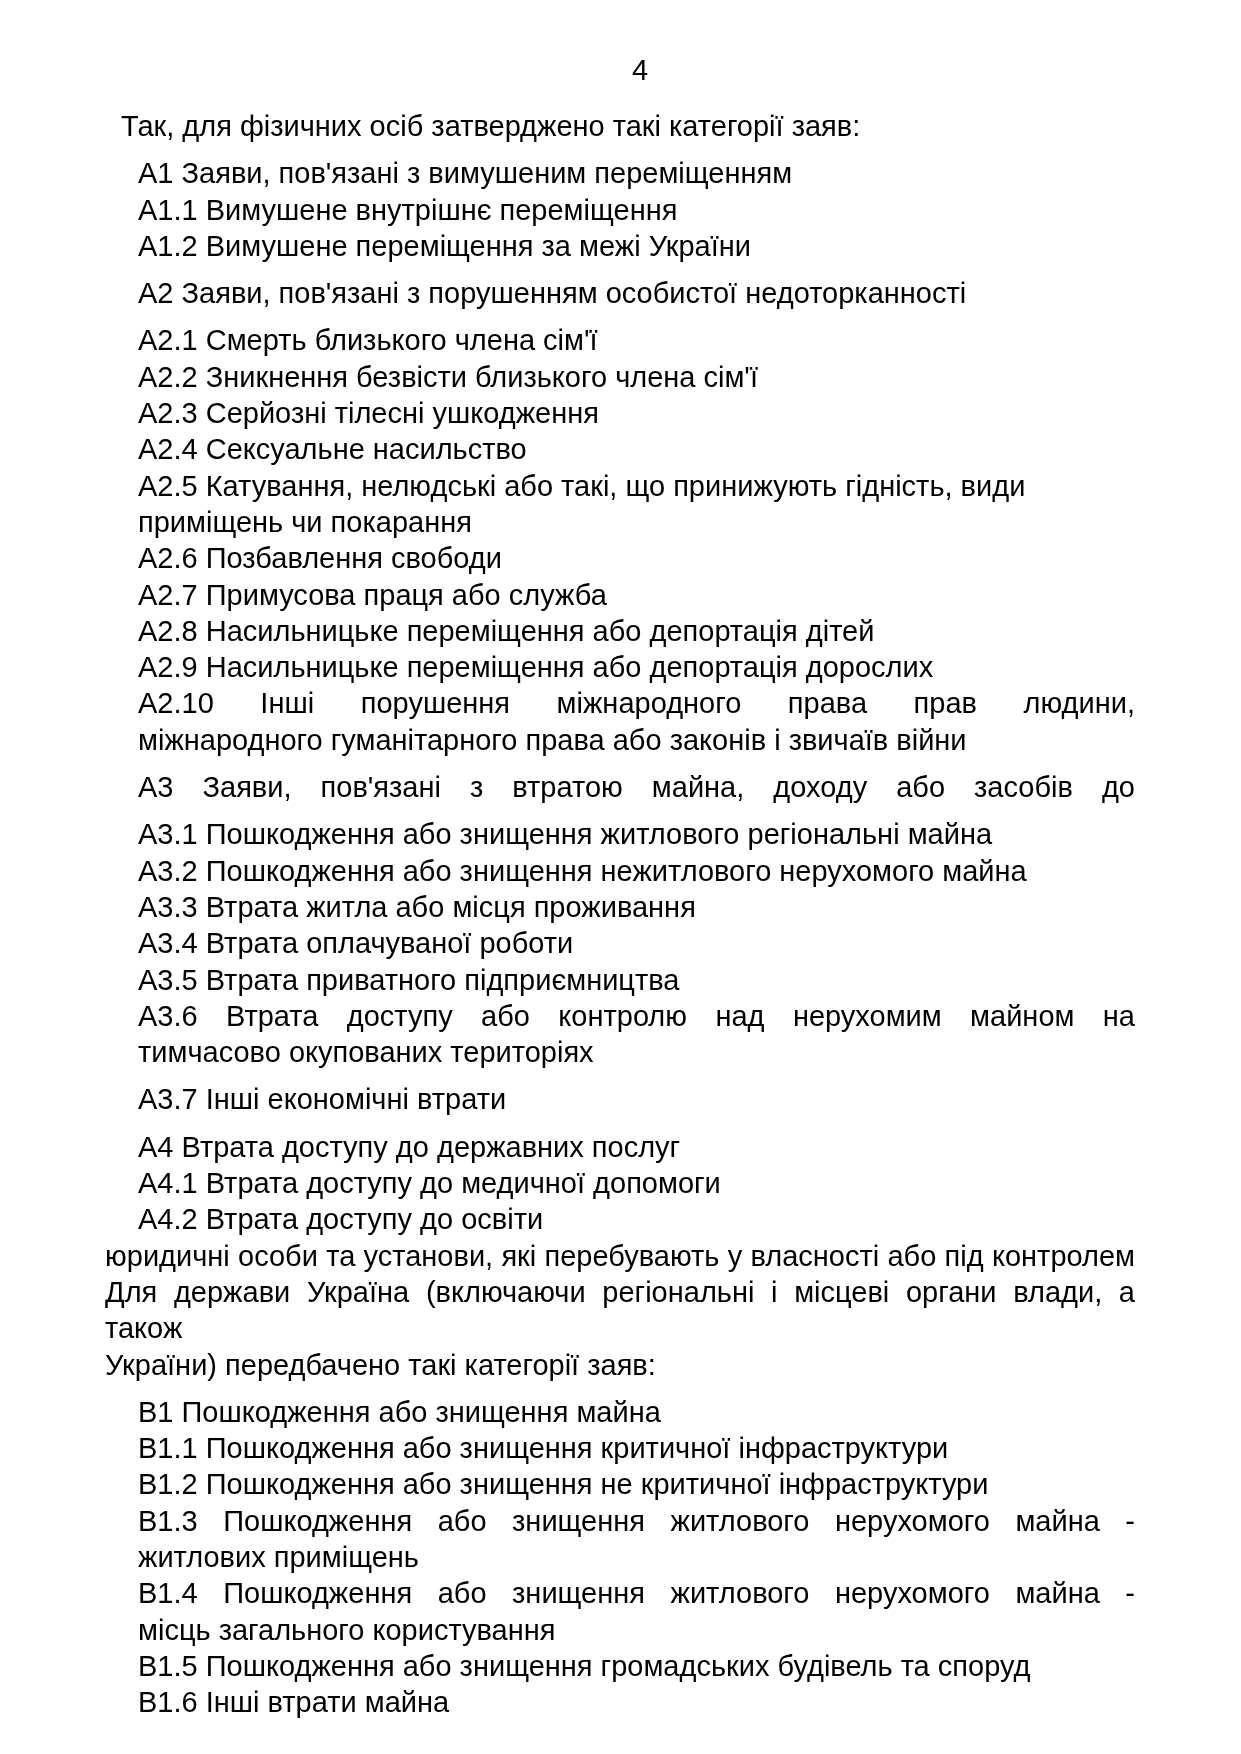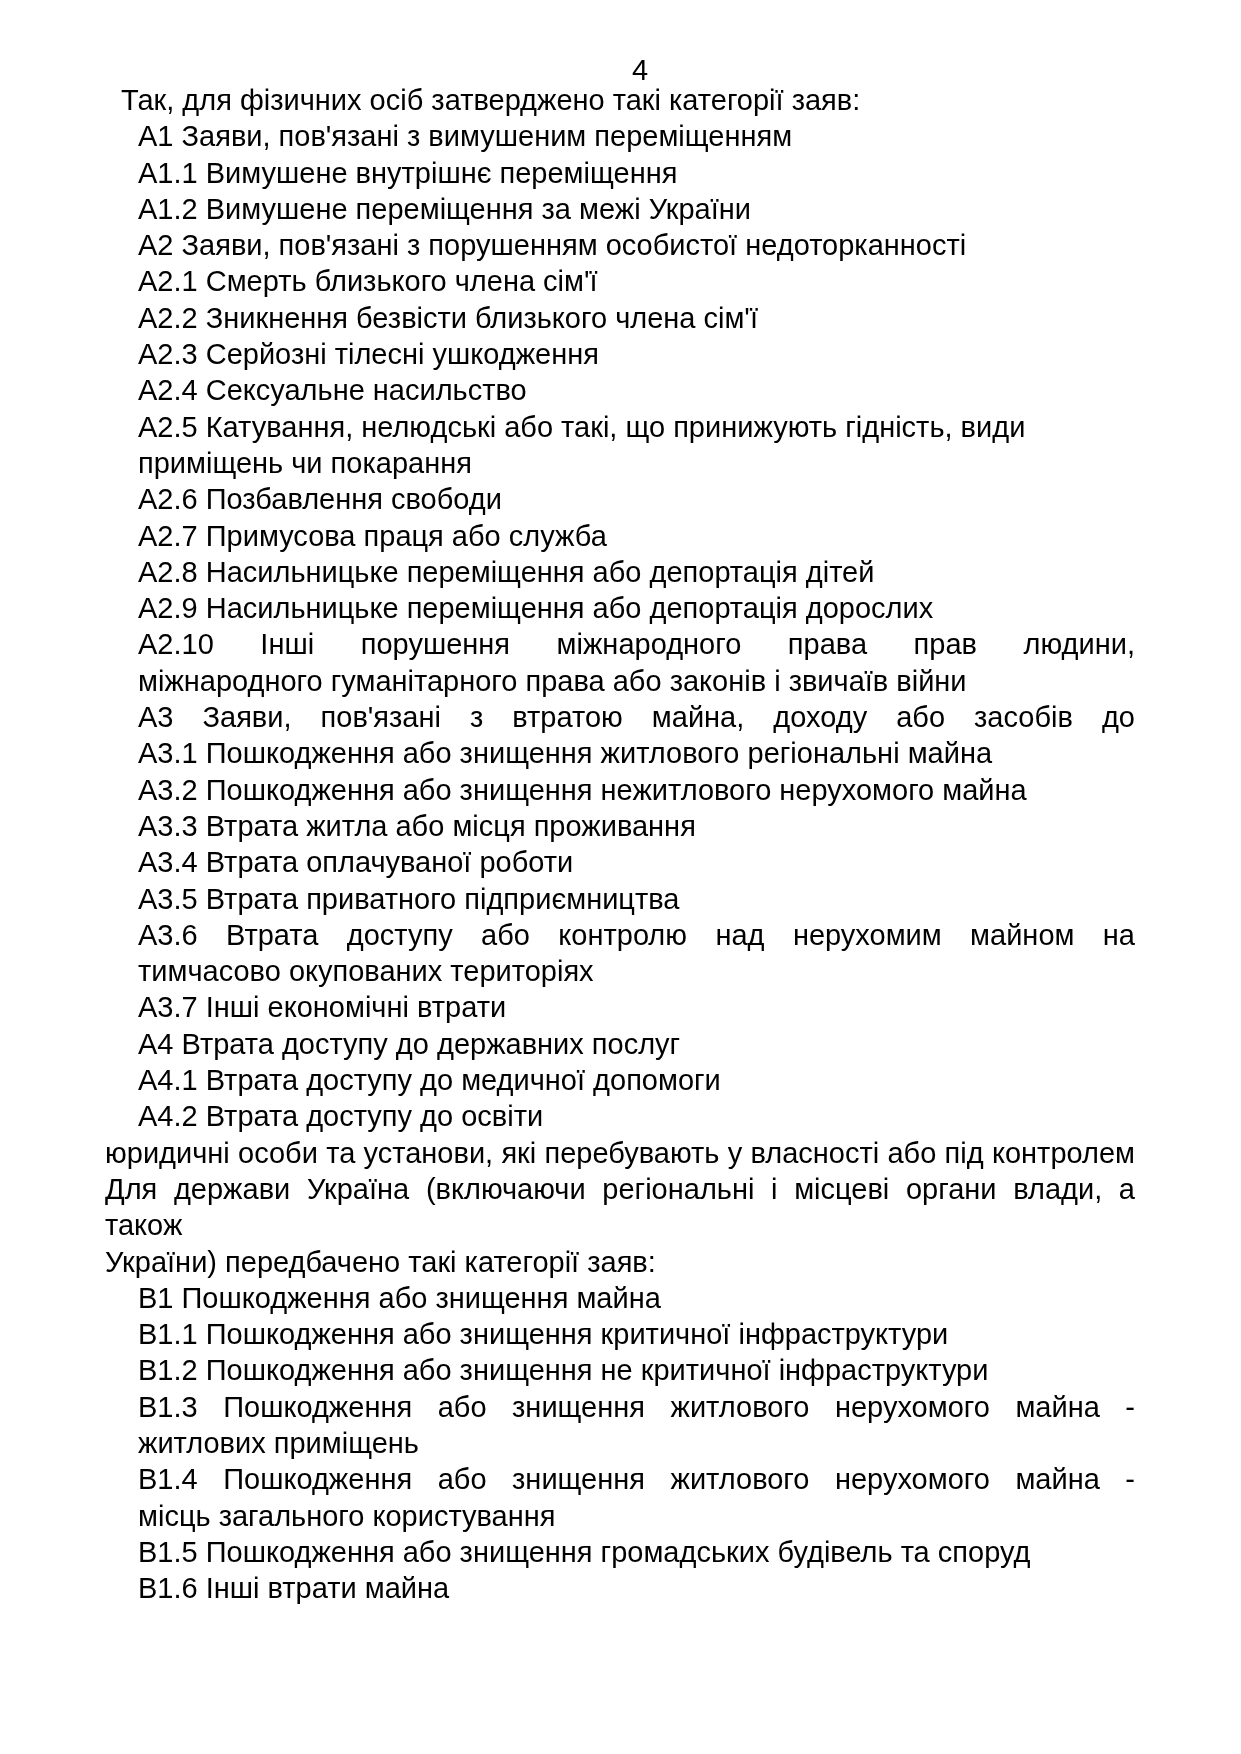--- a/index.html
+++ b/index.html
@@ -19,22 +19,22 @@
     text-align: center;
     text-indent: 40px;
     line-height: 24px;
   }
   .line {
     margin: 0;
     line-height: 36.3px;
     white-space: normal;
   }
   .ind { margin-left: 33px; }        
-  .intro { text-indent: 16px; }
-  .sp { }          
+  .intro { text-indent: 16px; margin-top: 26px; }
+  .sp { margin-top: 11px; }          
   .jl {                               
     text-align: justify;
     text-align-last: justify;
   }
   .group { margin: 0; padding: 0; }
 </style>
 </head>
 <body>
 
 <div class="page">

